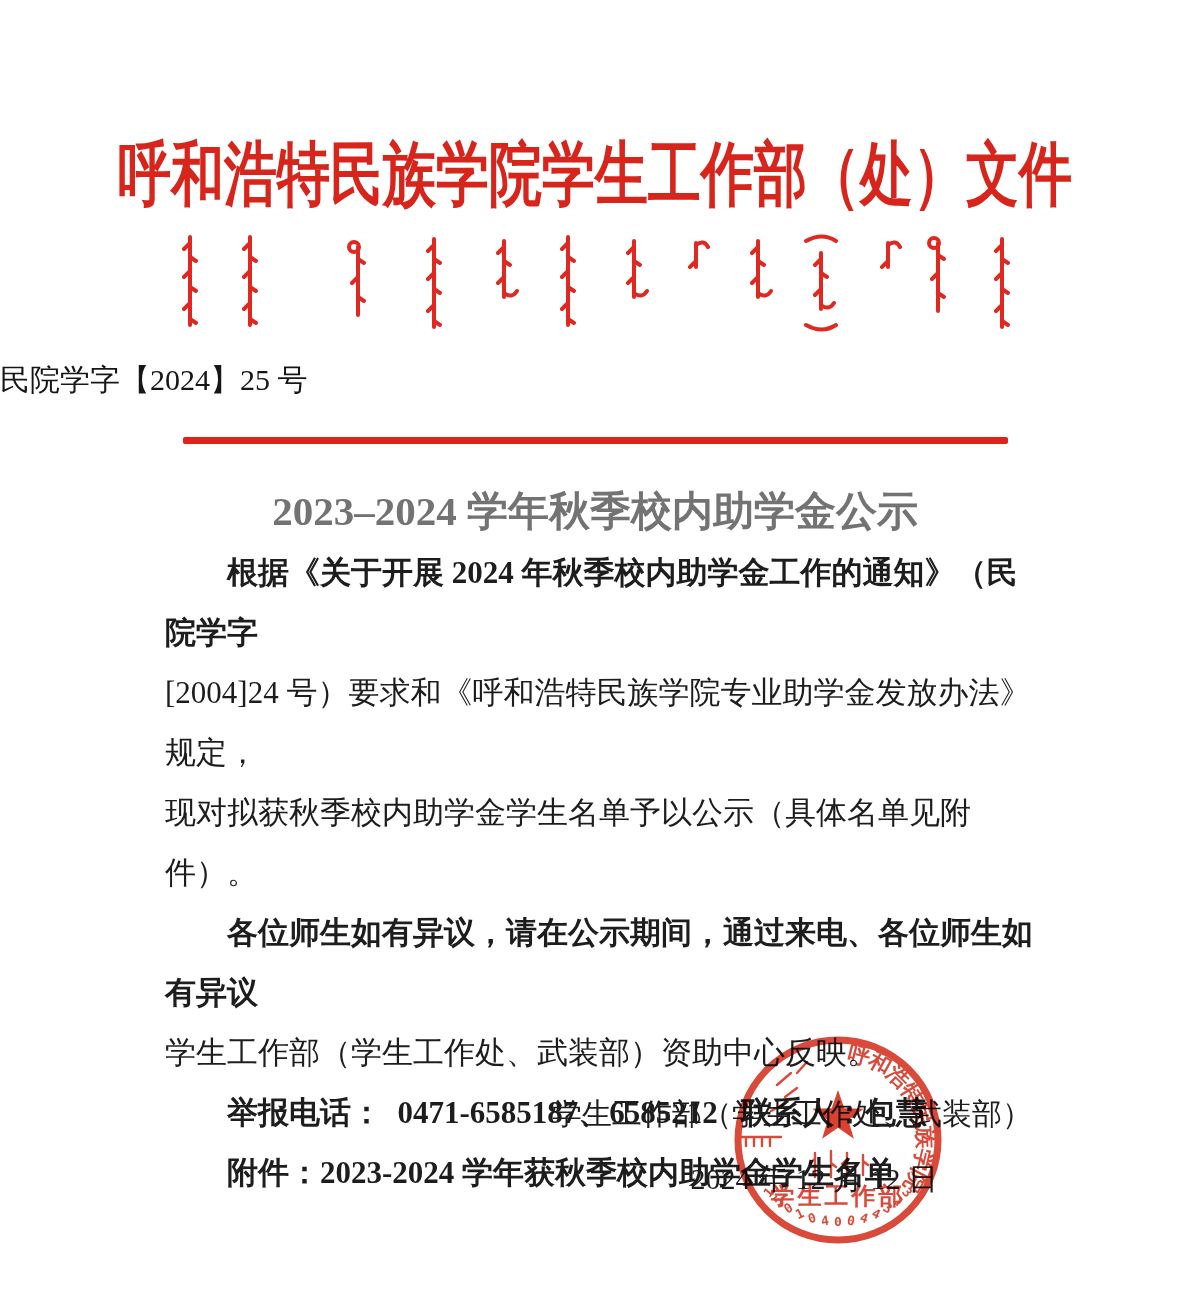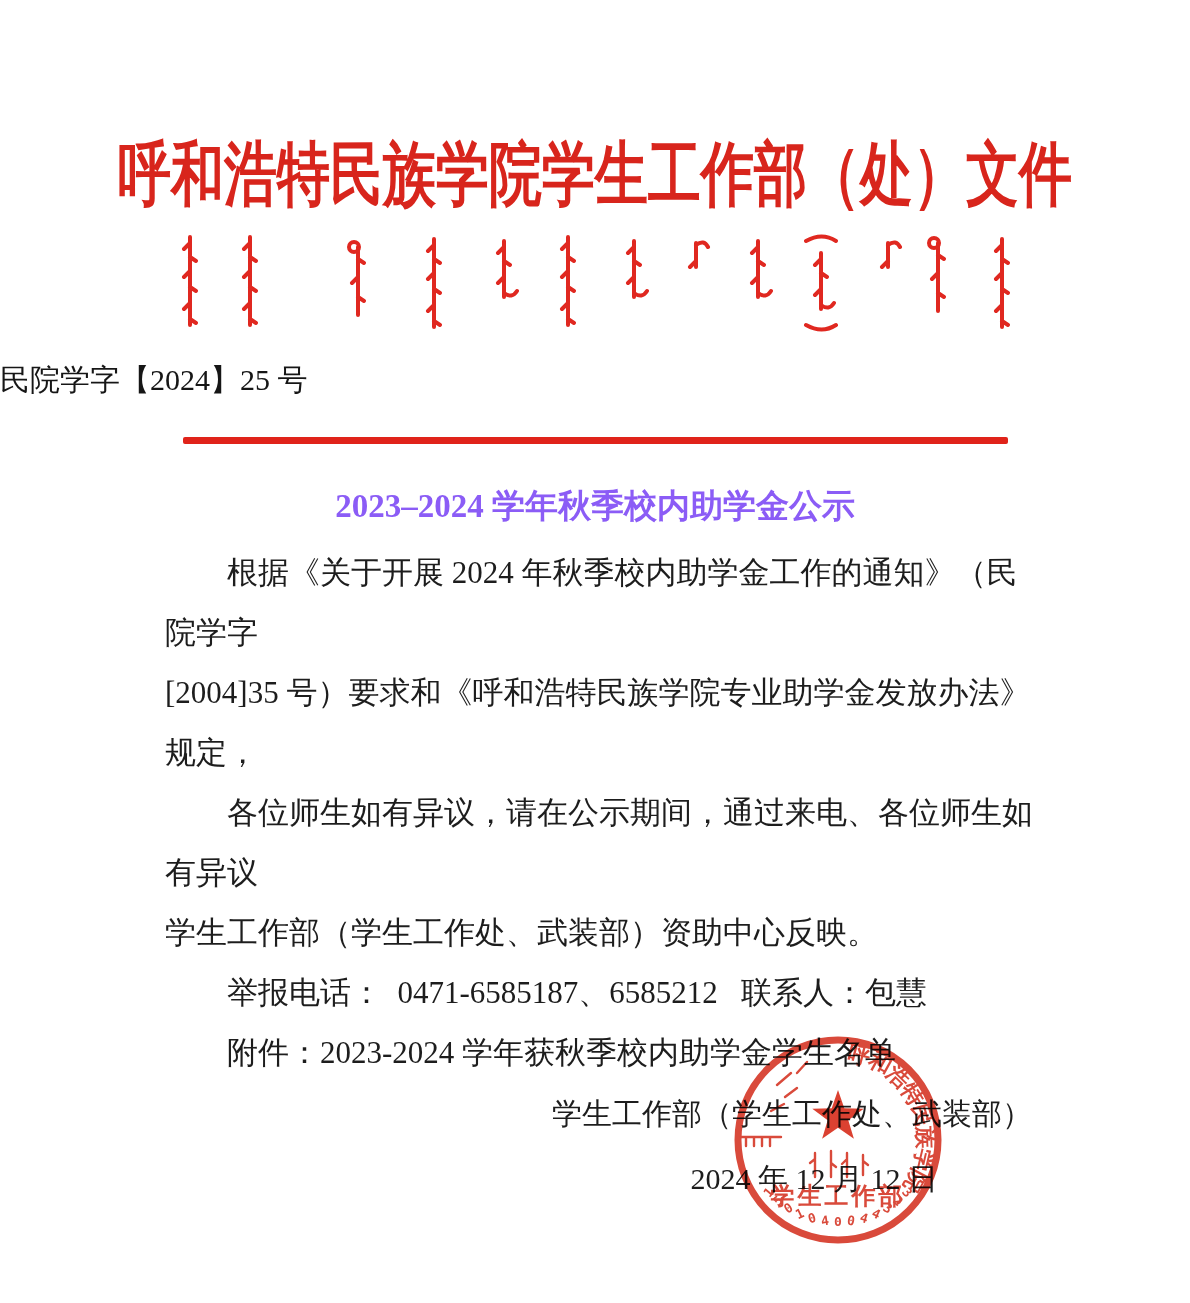--- a/index.html
+++ b/index.html
@@ -10,24 +10,24 @@
   .red-header{
     position:absolute;top:128px;left:0;width:100%;text-align:center;
     font-size:53px;font-weight:bold;color:#d8251c;
     transform:scaleY(1.32);transform-origin:center top;
     letter-spacing:0px;white-space:nowrap;
   }
   .mongolian-banner{position:absolute;left:170px;top:233px;width:845px;height:100px;}
   .mongolian-banner path, .mongolian-banner use{stroke:#e02820;fill:none;stroke-width:4;stroke-linecap:round;}
   .doc-number{position:absolute;top:360px;left:0;width:100%;text-align:left;font-size:30px;color:#161616;white-space:pre;}
   .red-rule{position:absolute;top:437px;left:183px;width:825px;height:7px;background:#e0231a;border-radius:2px;}
-  .doc-title{position:absolute;top:484px;left:0;width:100%;text-align:center;font-size:33px;font-weight:bold;color:#8b5cf6;white-space:pre;}
+  .doc-title{position:absolute;top:484px;left:0;width:100%;text-align:center;font-size:41px;font-weight:bold;color:#737373;white-space:pre;}
   .body-block{position:absolute;top:543px;left:165px;width:872px;}
   .body-block p{margin:0;font-size:31px;line-height:60px;white-space:pre-wrap;color:#1d1d1d;}
-  .body-block p.indent{text-indent:62px;}
+  .body-block p.indent{text-indent:62px;font-weight:bold;}
   .signer{position:absolute;top:1094px;right:158px;font-size:30px;color:#1d1d1d;white-space:pre;}
   .sign-date{position:absolute;top:1159px;right:252px;font-size:30px;color:#1d1d1d;white-space:pre;}
   .seal{position:absolute;left:731px;top:1033px;width:214px;height:214px;opacity:0.92;mix-blend-mode:multiply;pointer-events:none;}
   .seal .ring{fill:none;stroke:#d63a2a;stroke-width:7;}
   .seal .star{fill:#d8311f;}
   .seal text{fill:#d63a2a;font-family:"Liberation Serif","DejaVu Serif",serif;}
   .seal .seal-arc{font-size:22px;font-weight:bold;}
   .seal .seal-num{font-size:13px;font-weight:bold;font-family:"DejaVu Sans Mono","Liberation Mono",monospace;}
   .seal .seal-dept{font-size:24px;font-weight:bold;letter-spacing:3px;}
   .seal .squiggle{fill:none;stroke:#d63a2a;stroke-width:2.4;stroke-linecap:round;}
@@ -73,21 +73,22 @@
   </svg>
 
   <div class="doc-number">民院学字【2024】25 号</div>
 
   <div class="red-rule"></div>
 
   <div class="doc-title">2023–2024 学年秋季校内助学金公示</div>
 
   <div class="body-block">
     <p class="indent">根据《关于开展 2024 年秋季校内助学金工作的通知》（民院学字</p>
-    <p>[2004]35 号）要求和《呼和浩特民族学院专业助学金发放办法》规定，</p>
+    <p>[2004]24 号）要求和《呼和浩特民族学院专业助学金发放办法》规定，</p>
+    <p>现对拟获秋季校内助学金学生名单予以公示（具体名单见附件）。</p>
     <p class="indent">各位师生如有异议，请在公示期间，通过来电、各位师生如有异议</p>
     <p>学生工作部（学生工作处、武装部）资助中心反映。</p>
     <p class="indent">举报电话：  0471-6585187、6585212   联系人：包慧</p>
     <p class="indent">附件：2023-2024 学年获秋季校内助学金学生名单</p>
   </div>
 
   <div class="signer">学生工作部（学生工作处、武装部）</div>
   <div class="sign-date">2024 年 12 月 12 日</div>
 
   <svg id="seal-svg" class="seal" viewBox="0 0 214 214" aria-hidden="true">

